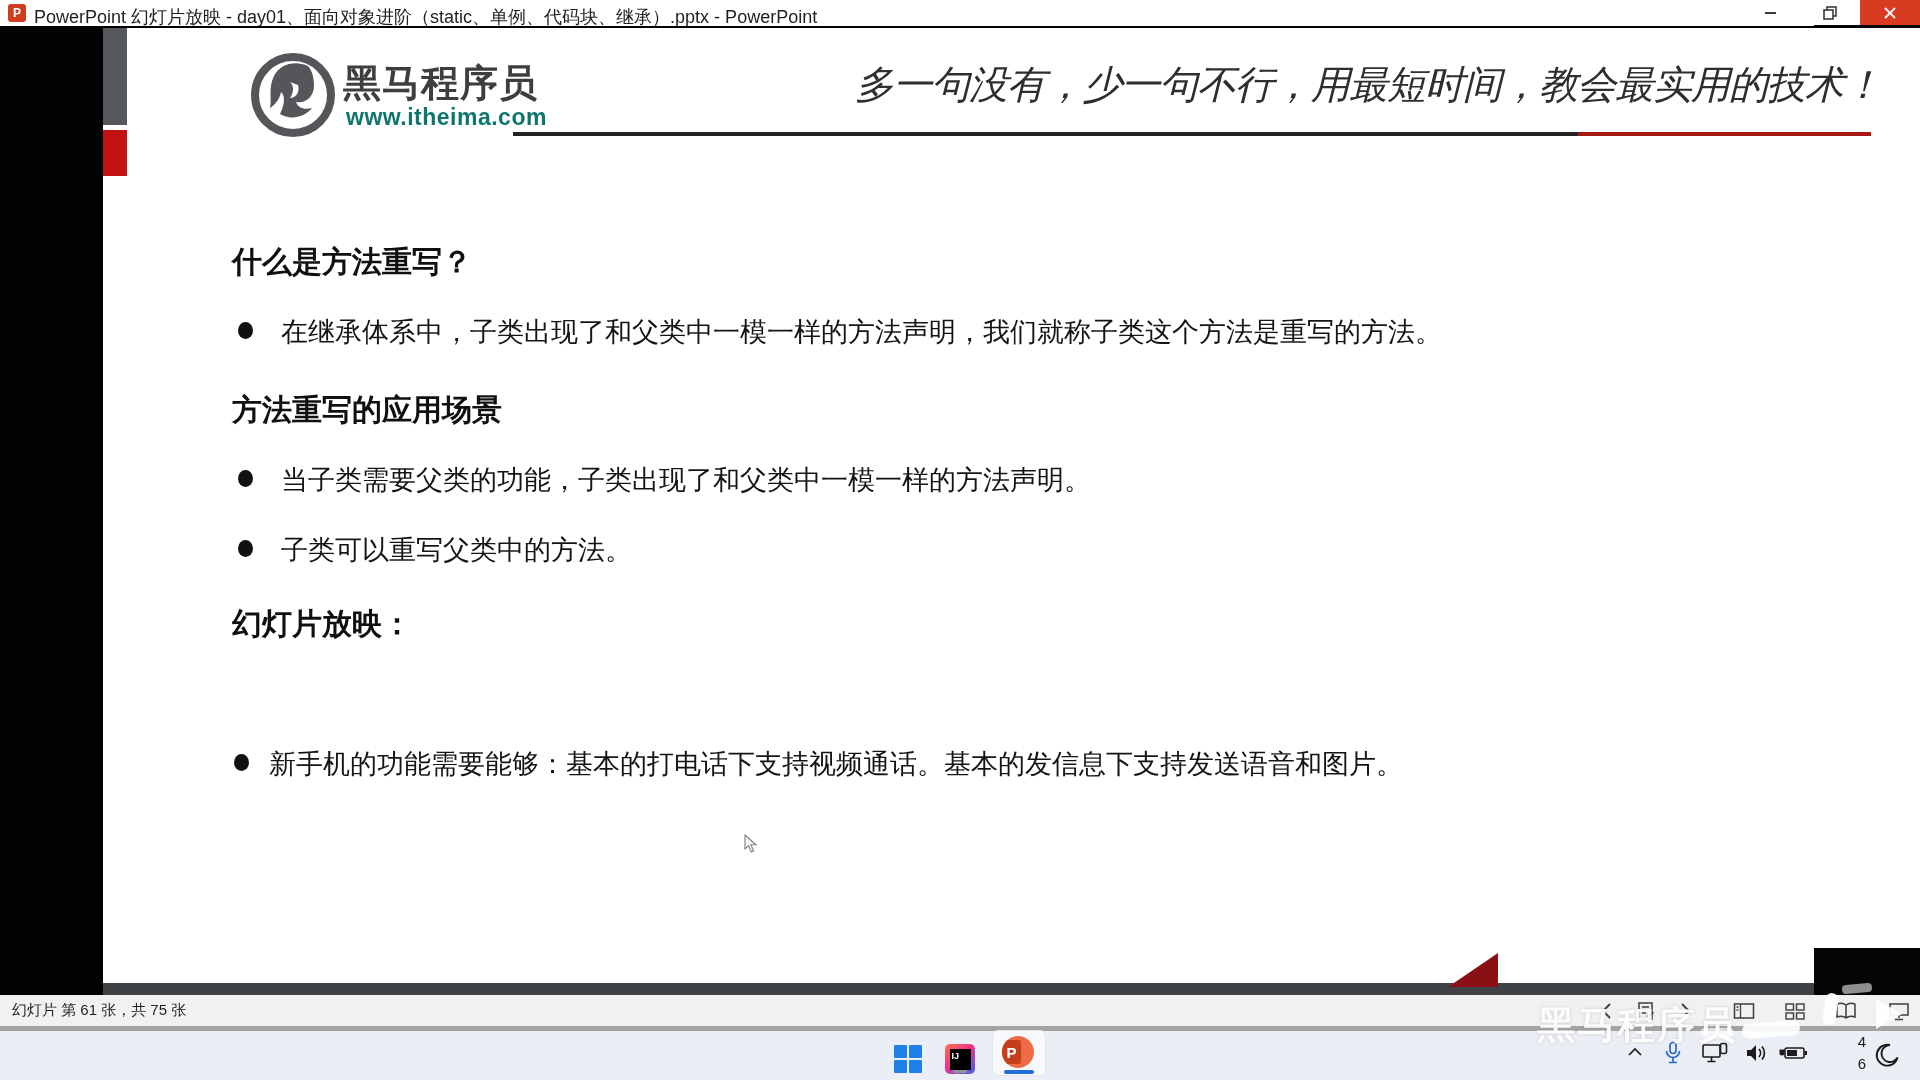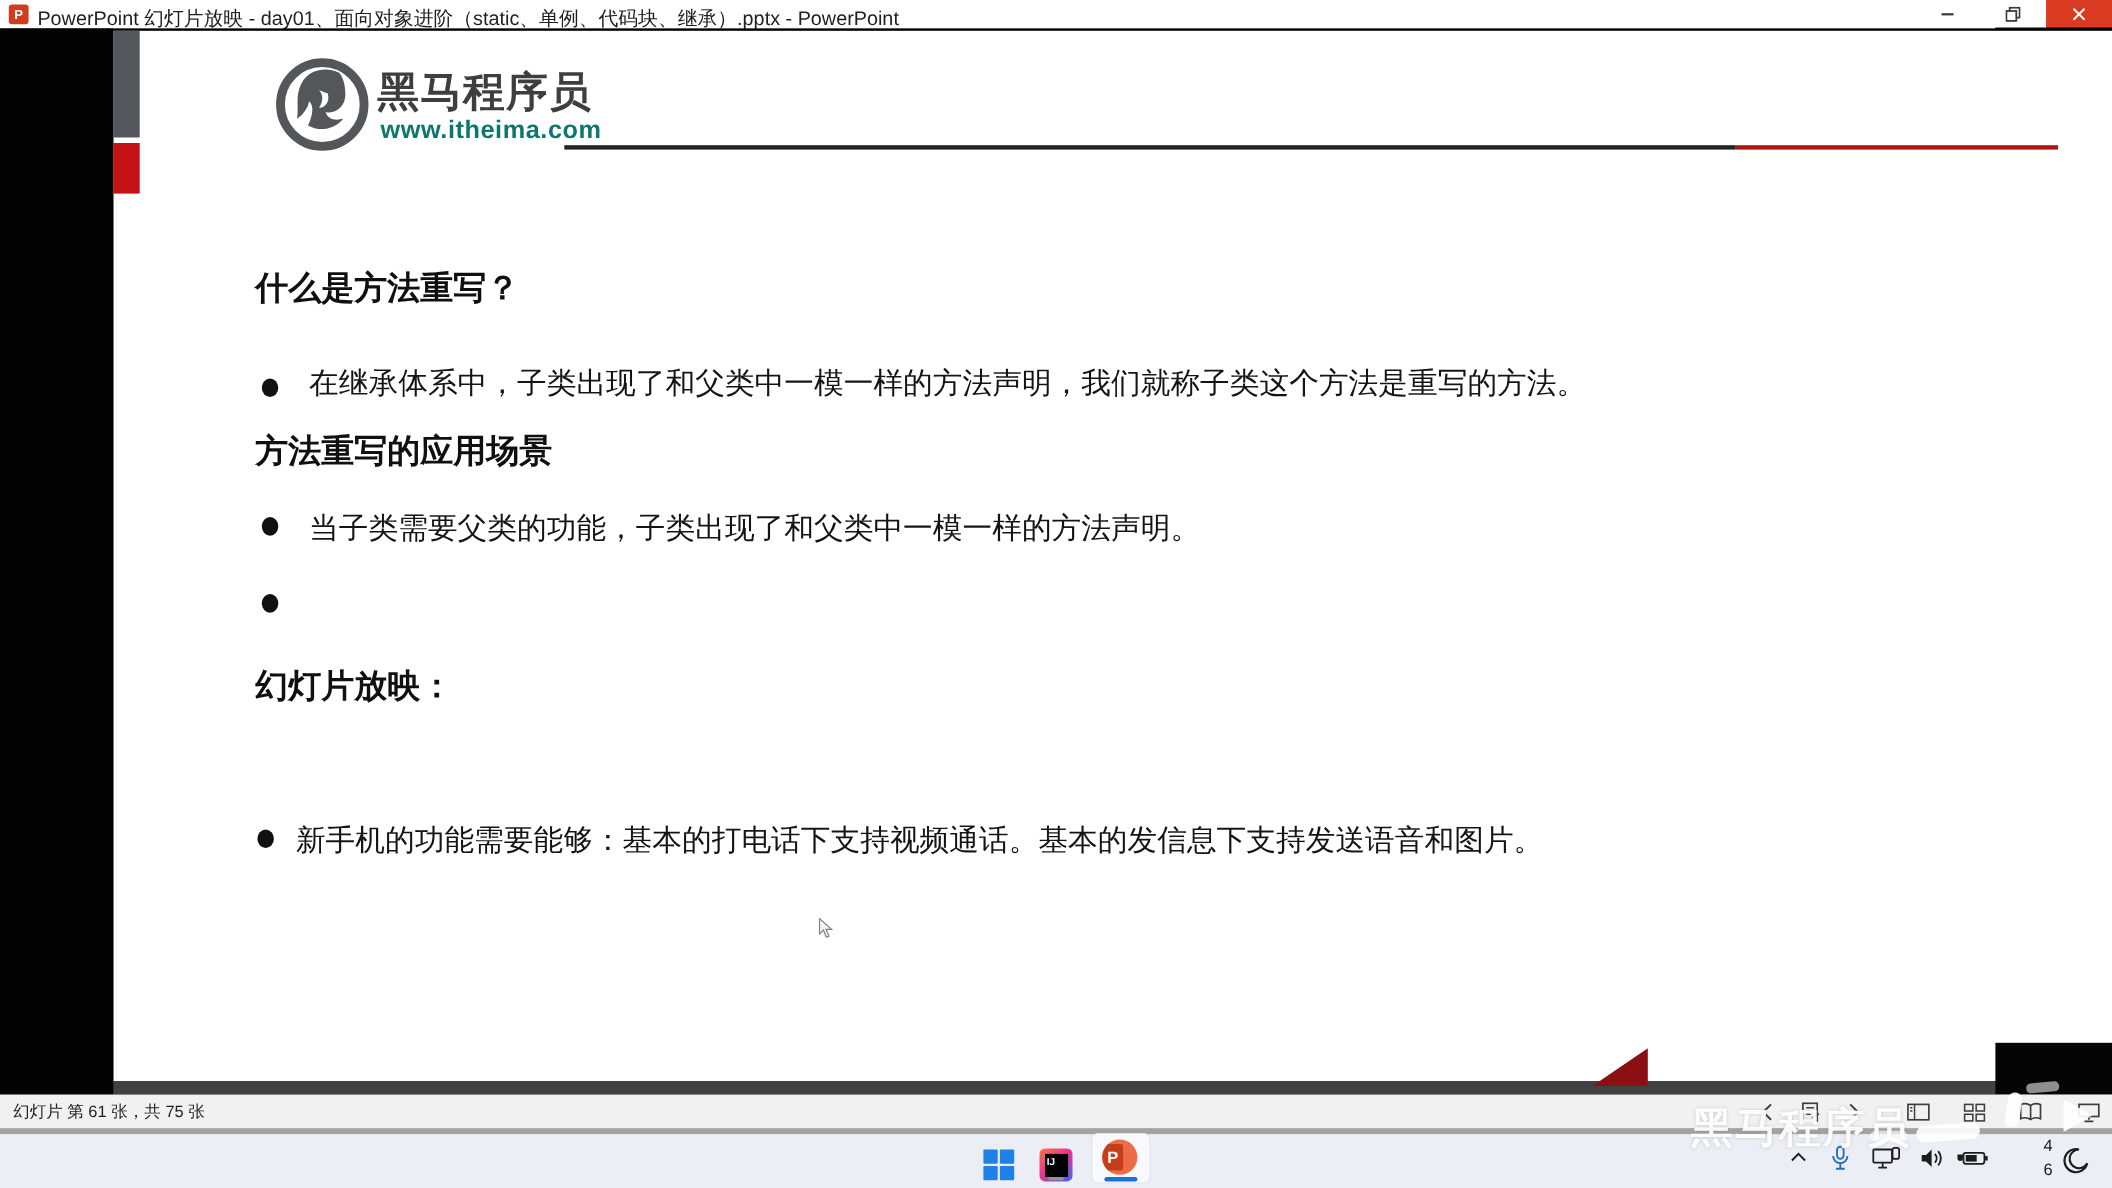--- a/index.html
+++ b/index.html
@@ -125,36 +125,38 @@
           <circle cx="43" cy="43" r="38" fill="none" stroke="#55565a" stroke-width="8"></circle>
           <path d="M58 14 C45 8 30 12 24 24 C18 36 22 46 20 56 C26 52 30 46 31 40
                    C36 44 34 54 30 62 C40 68 54 66 62 56 C54 58 48 56 46 50
                    C56 52 64 44 64 34 C64 26 62 18 58 14 Z
                    M44 26 C40 24 36 26 35 30 C38 29 42 29 44 26 Z" fill="#55565a"></path>
           <path d="M40 30 C44 34 44 40 40 46 C46 46 50 40 48 33 Z" fill="#fff"></path>
         </svg>
       </div>
       <div class="abs" id="logo-title">黑马程序员</div>
       <div class="abs" id="logo-url">www.itheima.com</div>
+      <div class="abs" id="slogan">多一句没有，少一句不行，用最短时间，教会最实用的技术！</div>
       <div class="abs" id="divider-dark"></div>
       <div class="abs" id="divider-red"></div>
 
       <div class="abs h-line" style="left:129px;top:214px;">什么是方法重写？</div>
-      <div class="abs b-row gap-wide" style="left:135px;top:302px;align-items:center;">
+      <div class="abs b-row gap-wide" style="left:135px;top:286px;">
         <span class="b-dot"></span>
         <span class="b-text">在继承体系中，子类出现了和父类中一模一样的方法声明，我们就称子类这个方法是重写的方法。</span>
       </div>
 
       <div class="abs h-line" style="left:129px;top:362px;">方法重写的应用场景</div>
       <div class="abs b-row gap-wide" style="left:135px;top:434px;">
         <span class="b-dot"></span>
         <span class="b-text">当子类需要父类的功能，子类出现了和父类中一模一样的方法声明。</span>
       </div>
       <div class="abs b-row gap-wide" style="left:135px;top:504px;">
         <span class="b-dot"></span>
+        <span class="b-text">子类可以重写父类中的方法。</span>
       </div>
 
       <div class="abs h-line" style="left:129px;top:576px;">幻灯片放映：</div>
       <div class="abs b-row gap-narrow" style="left:131px;top:718px;gap:10px;">
         <span class="b-dot"></span>
         <span class="b-text">新手机的功能需要能够：基本的打电话下支持视频通话。基本的发信息下支持发送语音和图片。</span>
       </div>
     </div>
 
     <div class="abs" id="left-black"></div>

